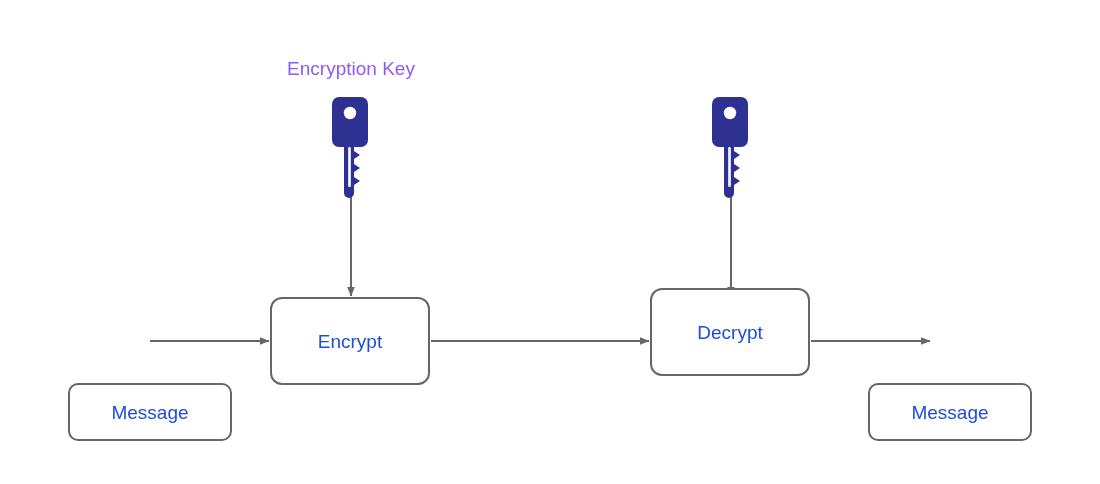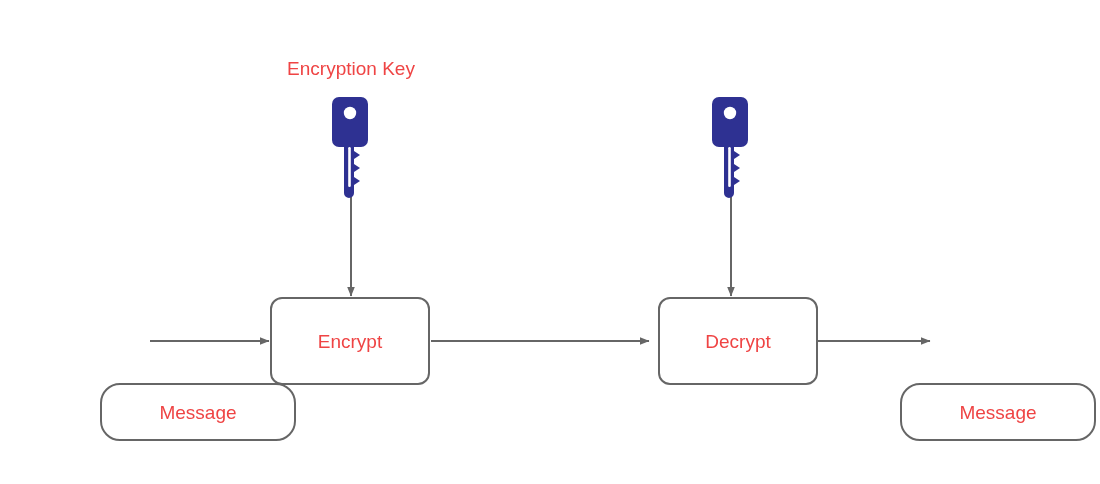--- a/index.html
+++ b/index.html
@@ -29,40 +29,39 @@
     box-sizing: border-box;
     border: 2px solid #666666;
     border-radius: 10px;
     background: #ffffff;
     display: flex;
     align-items: center;
     justify-content: center;
   }
   .node-label {
     font-size: 19px;
-    color: #ef4444;
+    color: #1d4ed8;
     font-family: "Liberation Sans", sans-serif;
     line-height: 1;
     white-space: nowrap;
   }
   .proc-box {
     width: 160px;
     height: 88px;
     border-radius: 12px;
   }
   .data-box {
-    width: 196px;
+    width: 164px;
     height: 58px;
-    border-radius: 20px;
-    margin-left: 32px;
+    border-radius: 10px;
   }
   .key-title {
     position: absolute;
     font-size: 19px;
-    color: #ef4444;
+    color: #8b5cf6;
     white-space: nowrap;
     text-align: center;
     font-family: "Liberation Sans", sans-serif;
   }
   .key-graphic {
     position: absolute;
   }
 </style>
 </head>
 <body>
@@ -115,21 +114,21 @@
              v8
              a5,5 0 0 1 -10,0
              z" fill="#2E3192"></path>
     <rect x="16.2" y="50" width="2.6" height="40" rx="1.3" fill="#ffffff"></rect>
   </svg>
 
   <div class="node-box proc-box" style="left: 270px; top: 297px;">
     <span class="node-label">Encrypt</span>
   </div>
 
-  <div class="node-box proc-box" style="left: 650px; top: 297px; margin-left: 8px;">
+  <div class="node-box proc-box" style="left: 650px; top: 288px;">
     <span class="node-label">Decrypt</span>
   </div>
 
   <div class="node-box data-box" style="left: 68px; top: 383px;">
     <span class="node-label">Message</span>
   </div>
 
 
   <div class="node-box data-box" style="left: 868px; top: 383px;">
     <span class="node-label">Message</span>

